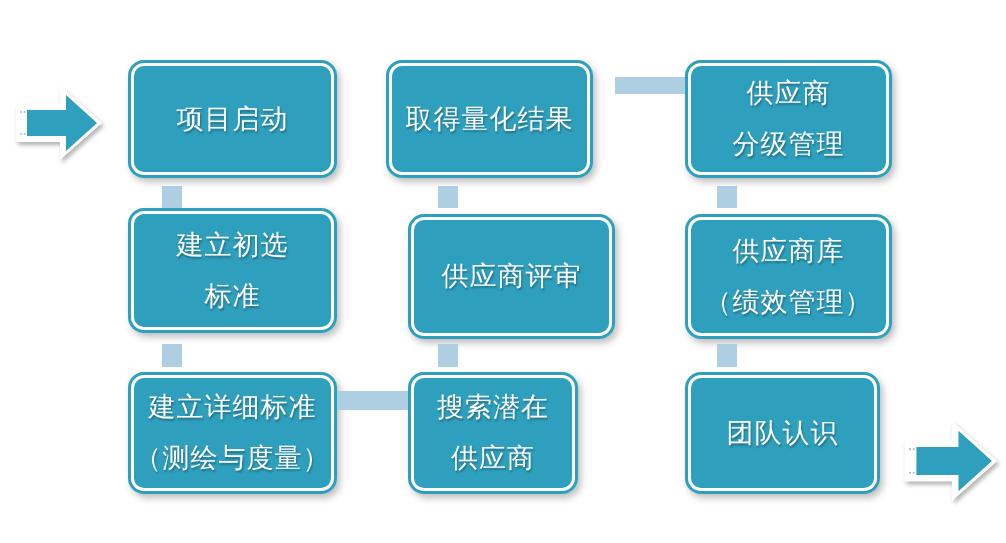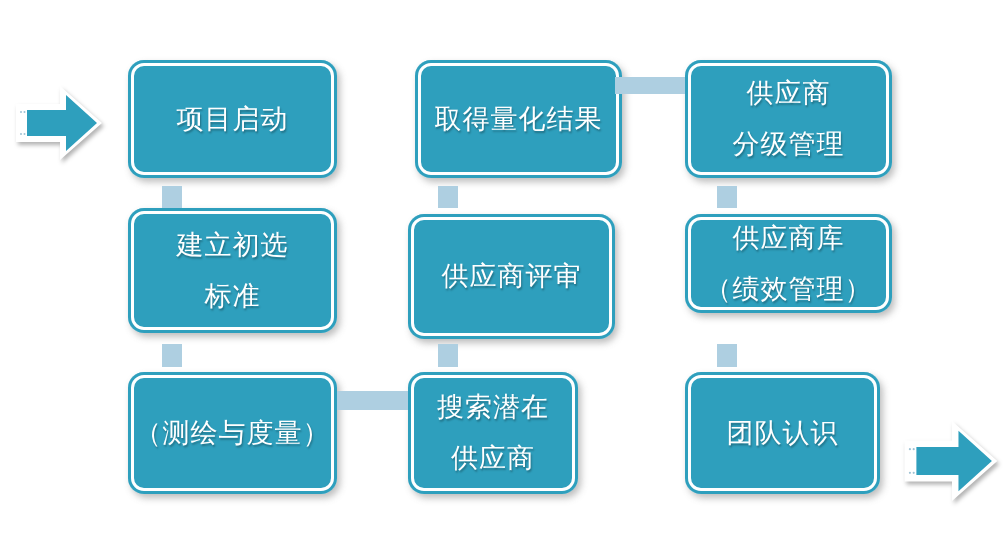--- a/index.html
+++ b/index.html
@@ -50,39 +50,40 @@
   </div>
 
   <div class="fbox" style="left:128px;top:60px;width:209px;height:118px">
     <span class="line">项目启动</span>
   </div>
   <div class="fbox" style="left:128px;top:208px;width:209px;height:125px">
     <span class="line">建立初选</span>
     <span class="line">标准</span>
   </div>
   <div class="fbox" style="left:128px;top:372px;width:209px;height:122px">
+    <span class="line">建立详细标准</span>
     <span class="line">（测绘与度量）</span>
   </div>
 
-  <div class="fbox" style="left:415px;top:60px;width:207px;height:118px">
+  <div class="fbox" style="left:386px;top:60px;width:207px;height:118px">
     <span class="line">取得量化结果</span>
   </div>
   <div class="fbox" style="left:408px;top:214px;width:207px;height:125px">
     <span class="line">供应商评审</span>
   </div>
   <div class="fbox" style="left:408px;top:372px;width:170px;height:122px">
     <span class="line">搜索潜在</span>
     <span class="line">供应商</span>
   </div>
 
   <div class="fbox" style="left:685px;top:60px;width:207px;height:118px">
     <span class="line">供应商</span>
     <span class="line">分级管理</span>
   </div>
-  <div class="fbox" style="left:685px;top:214px;width:207px;height:99px">
+  <div class="fbox" style="left:685px;top:214px;width:207px;height:125px">
     <span class="line">供应商库</span>
     <span class="line">（绩效管理）</span>
   </div>
   <div class="fbox" style="left:685px;top:372px;width:195px;height:122px">
     <span class="line">团队认识</span>
   </div>
 
   <div class="conn" style="left:162px;top:186px;width:20px;height:22px"></div>
   <div class="conn" style="left:162px;top:344px;width:20px;height:23px"></div>
   <div class="conn" style="left:438px;top:186px;width:20px;height:22px"></div>

